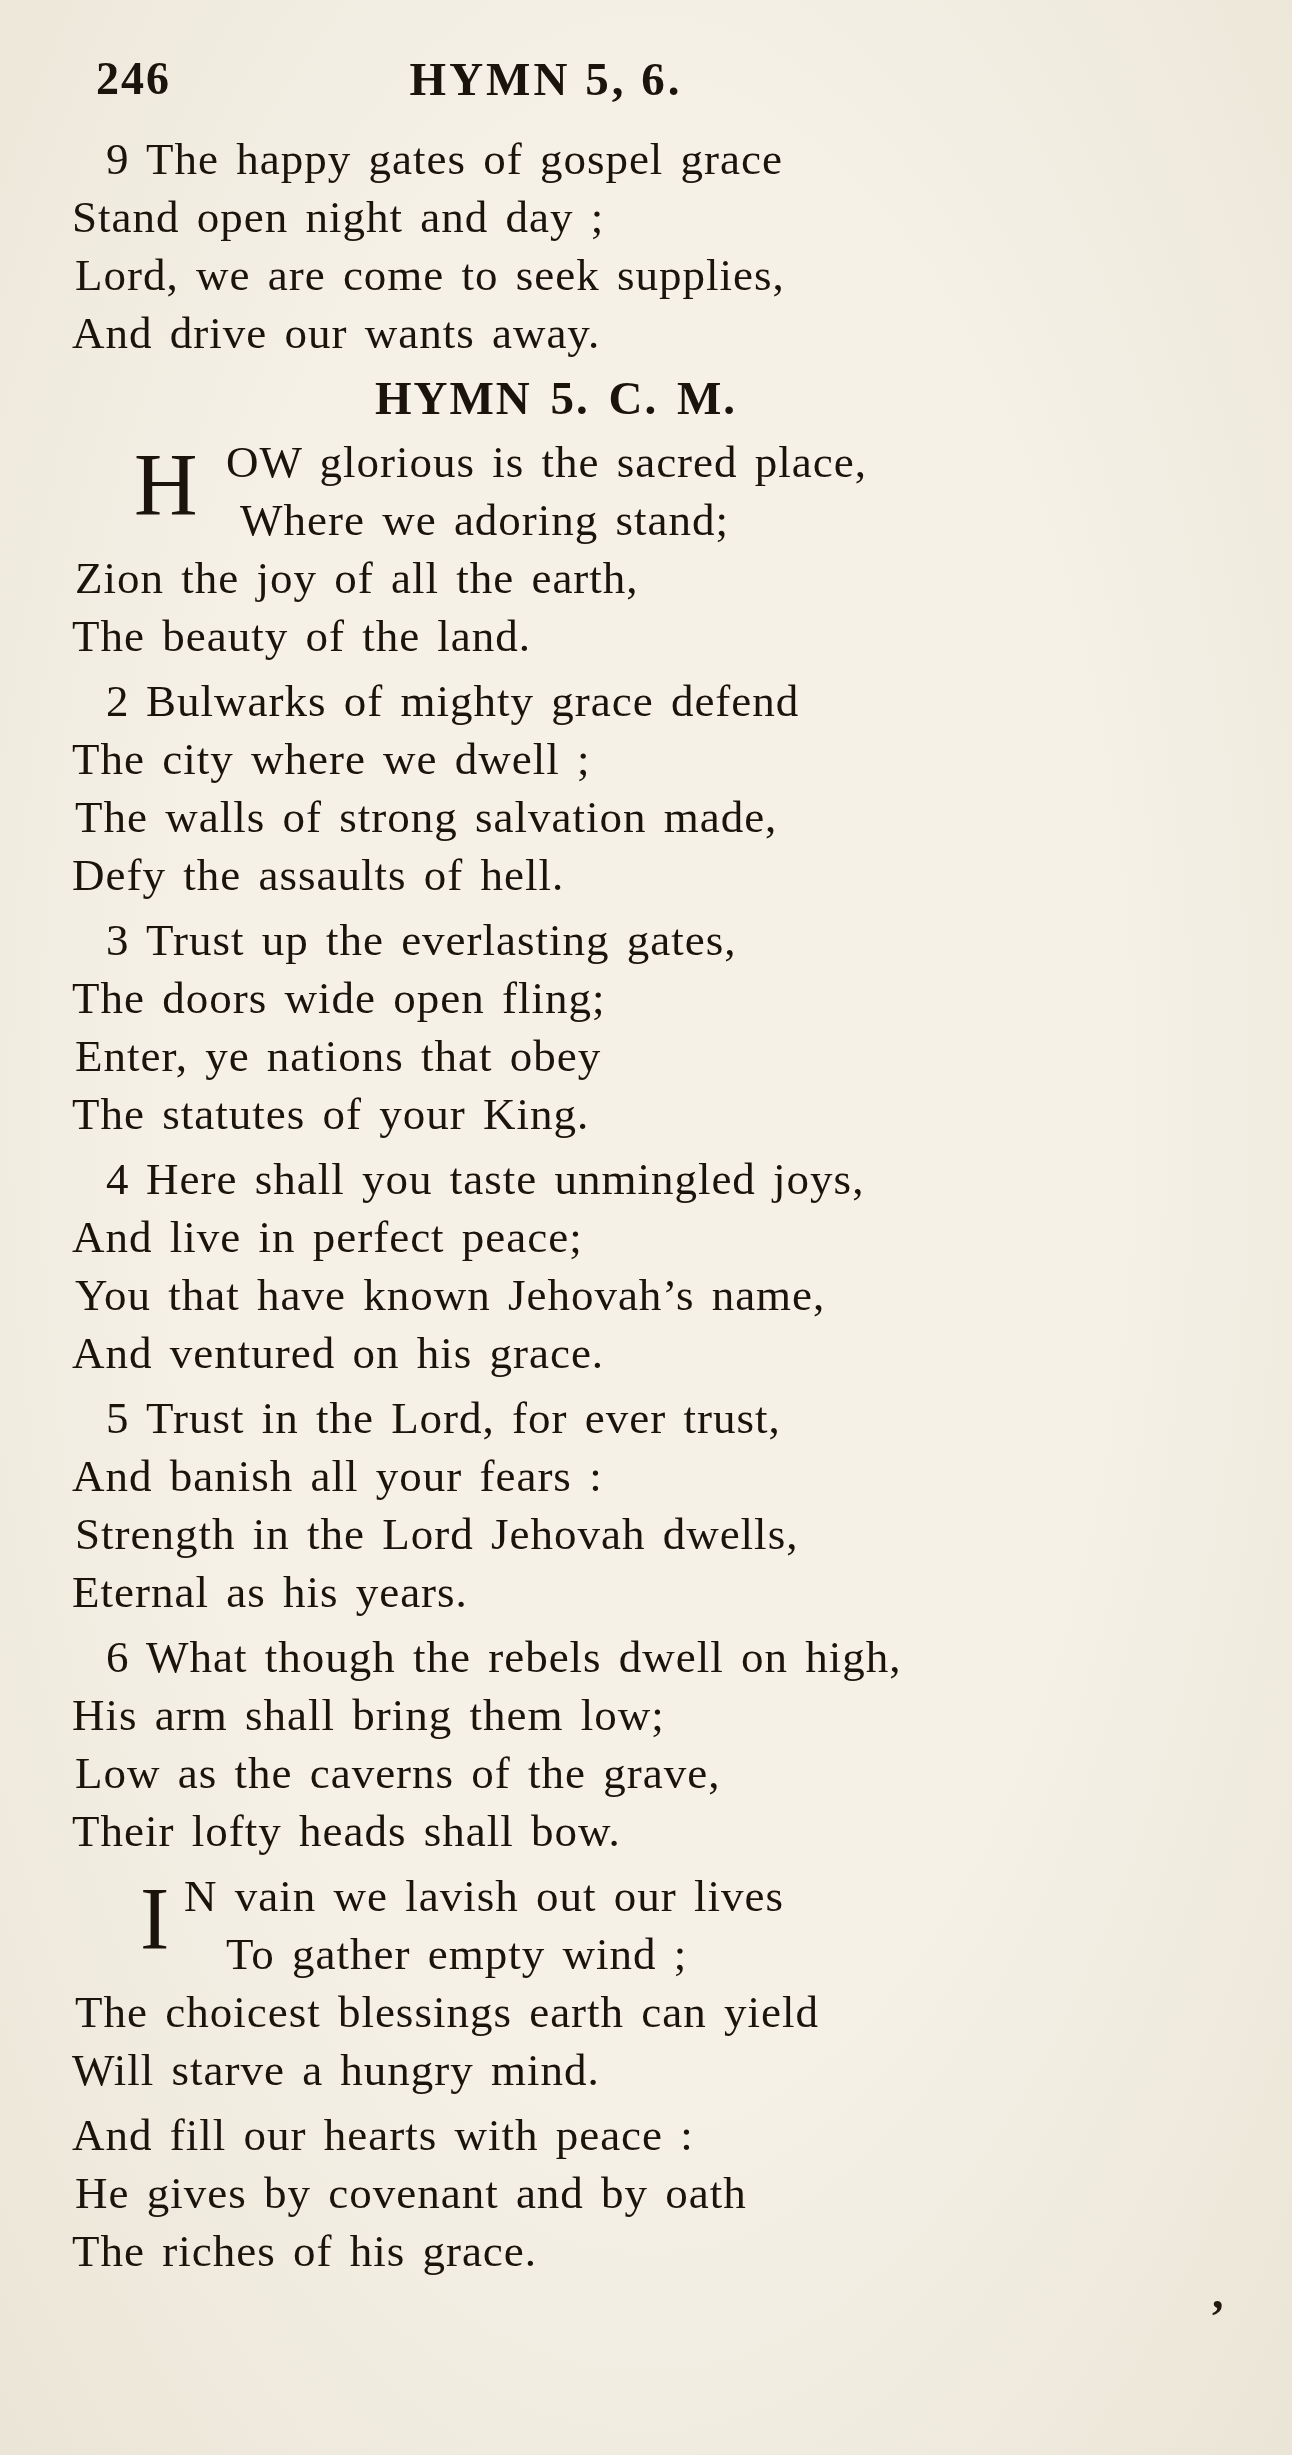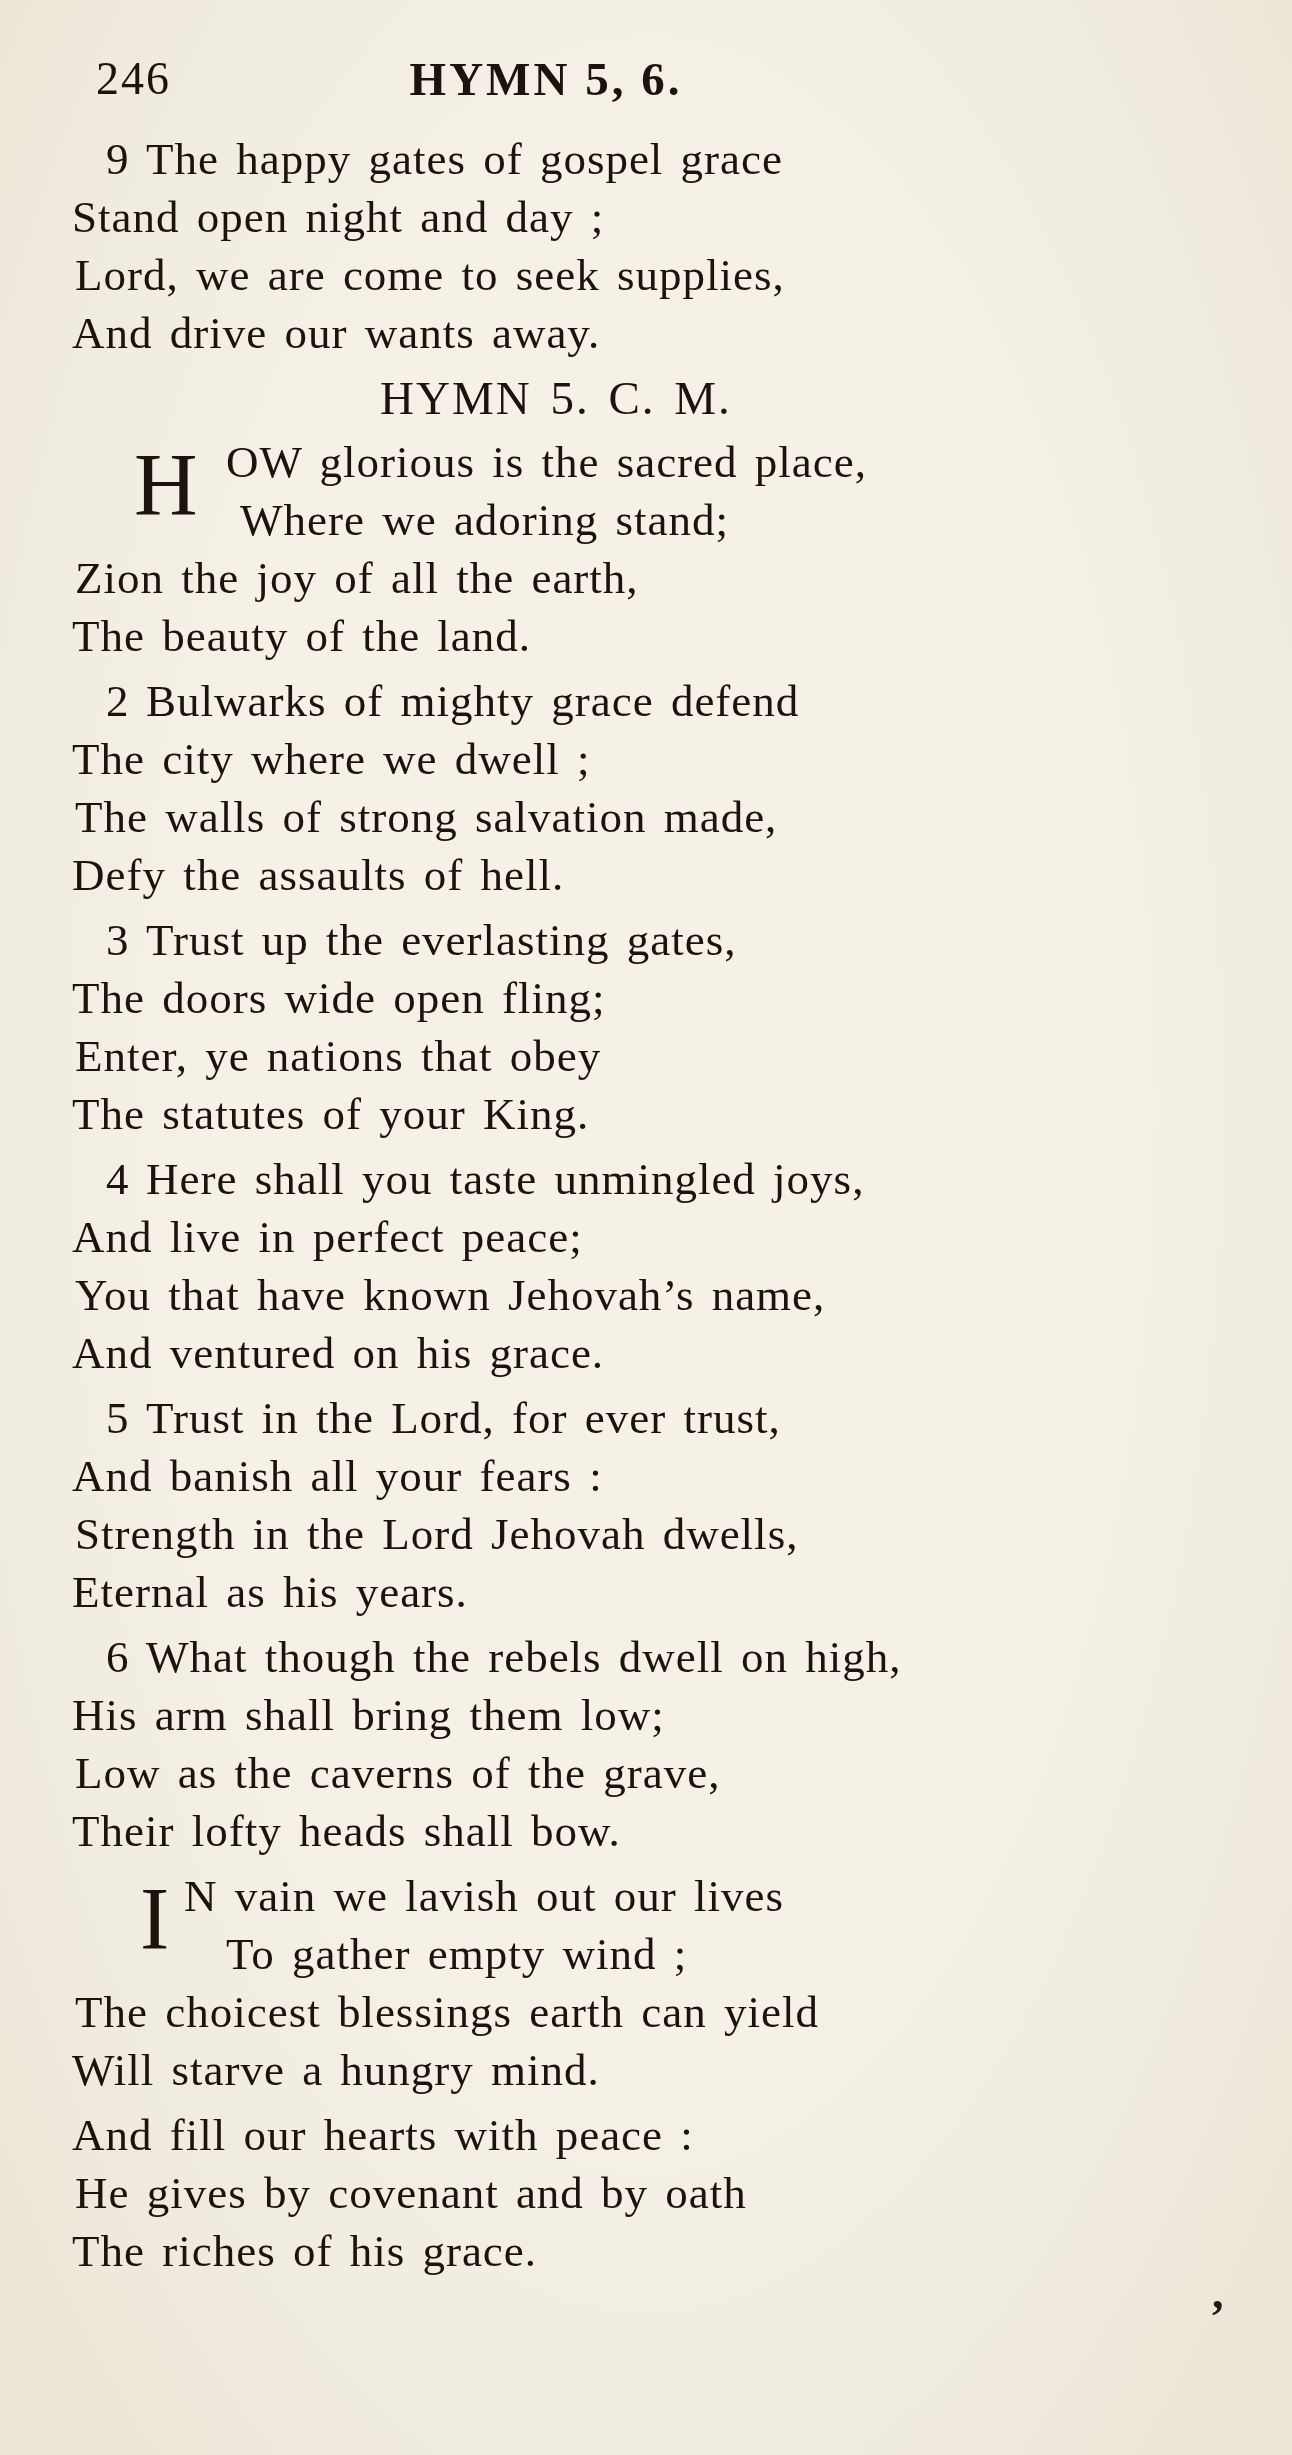--- a/index.html
+++ b/index.html
@@ -5,30 +5,30 @@
   html,body{margin:0;padding:0;}
   body{background:#d8d3c6;}
   .page{
     width:1292px;height:2455px;box-sizing:border-box;position:relative;overflow:hidden;
     background:radial-gradient(ellipse at 50% 45%, #f5f1e7 50%, #eae5d6 100%);
     font-family:"Liberation Serif","DejaVu Serif",serif;
     color:#1a140d;
     padding-top:52px;
   }
   .header-row{position:relative;height:66px;margin-bottom:12px;}
-  .page-number{position:absolute;left:96px;top:0;font-size:46px;font-weight:normal;letter-spacing:2px;}
+  .page-number{position:absolute;left:96px;top:0;font-size:46px;font-weight:bold;letter-spacing:2px;}
   .running-title{position:absolute;left:0;right:200px;top:0;text-align:center;font-size:47px;font-weight:bold;letter-spacing:3px;}
   .text-block{font-size:45px;line-height:58px;letter-spacing:1px;word-spacing:5px;}
   .line{white-space:nowrap;}
   .first{padding-left:106px;}
   .vnum{display:inline-block;min-width:40px;}
   .in1{padding-left:75px;}
   .in2{padding-left:72px;}
   .stanza{margin-bottom:7px;}
-  .hymn-heading{font-size:47px;font-weight:normal;text-align:center;margin:6px 180px 6px 0;letter-spacing:2px;line-height:58px;}
+  .hymn-heading{font-size:47px;font-weight:bold;text-align:center;margin:6px 180px 6px 0;letter-spacing:2px;line-height:58px;}
   .dc{position:relative;}
   .dropcap{position:absolute;left:134px;top:2px;font-size:88px;line-height:100px;}
   .dc1{padding-left:226px;}
   .dc2{padding-left:240px;}
   .dc-i .dropcap{left:140px;}
   .dc-i .dc1{padding-left:184px;}
   .dc-i .dc2{padding-left:226px;}
   .ink-mark{position:absolute;right:67px;bottom:112px;font-size:46px;font-weight:bold;color:#221a10;}
 </style>
 </head>

